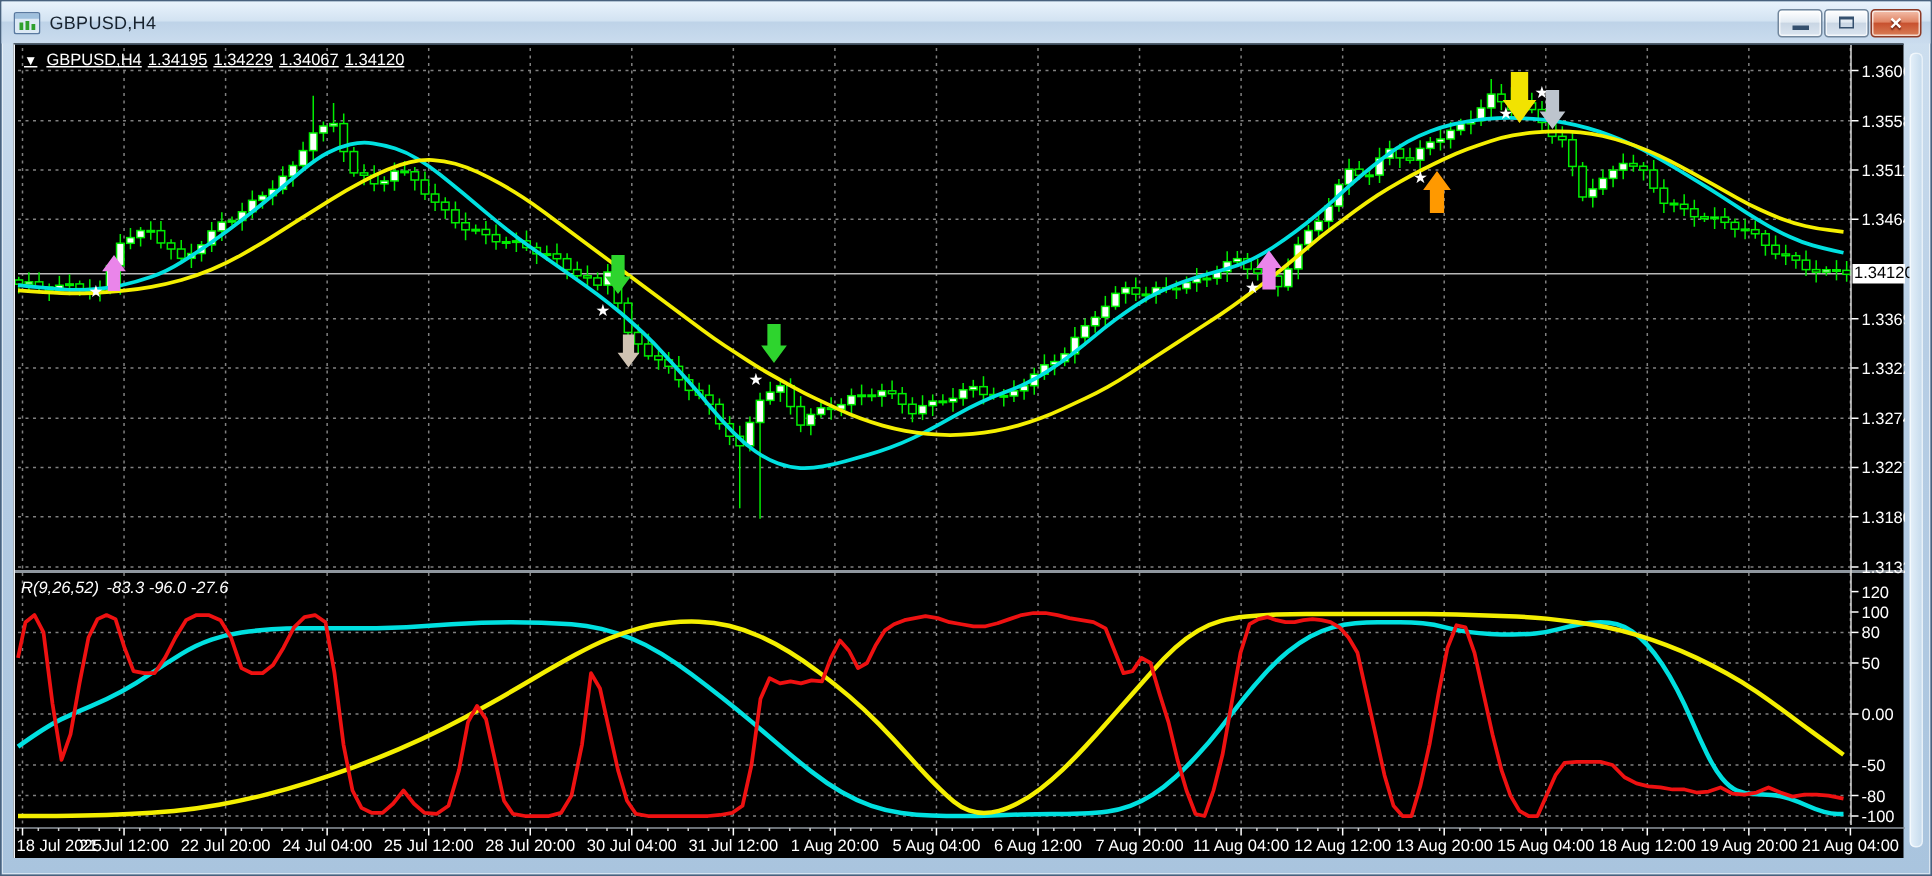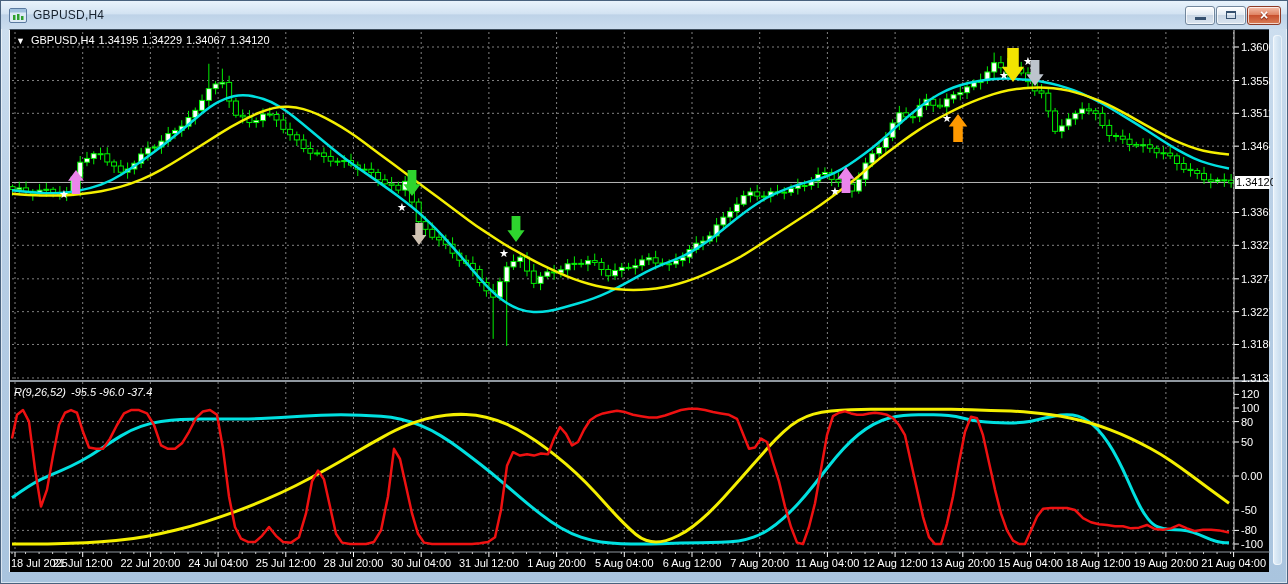--- a/index.html
+++ b/index.html
@@ -19,21 +19,21 @@
     box-shadow:inset 0 0 0 1px rgba(255,255,255,.7); padding:0; }
   .winbtn.close { width:34px; border-color:#8d3a26;
     background:linear-gradient(180deg,#f4c0ac 0%,#e08565 45%,#c8512f 50%,#d97e57 100%); }
   .glyph-min { display:block; width:11px; height:3px; background:#35506e; margin-top:7px; }
   .glyph-restore { display:block; width:10px; height:8px; border:1px solid #35506e; border-top-width:2px; background:transparent; }
   .glyph-close { color:#fff; font-size:14px; font-weight:bold; line-height:1; text-shadow:0 1px 1px #6d1e0e; }
   .client { position:absolute; left:8px; top:28px; width:1260px; height:543px;
     background:#000; border-top:1px solid #3c4c5c; border-left:1px solid #f2f6fa; }
   .client svg { position:absolute; left:0; top:0; }
   .overlay { position:absolute; color:#fff; font-size:11px; white-space:nowrap; }
-  .legend { left:6px; top:4px; }
+  .legend { left:6px; top:4px;text-decoration:underline; }
   .legend span { margin-right:4px; }
   .legend .tri { font-size:9px; margin-right:6px; }
   .ind-label { left:4px; top:356px; }
   .ind-label span { margin-right:5px;font-style:italic; }
   .price-tag { left:1225px; top:146px; width:35px; height:13px; background:#ffffff;
     color:#000; font-size:11px; line-height:13px; text-align:left; padding-left:1px; }
   .right-glow { position:absolute; right:5px; top:34px; width:9px; height:530px; border-radius:4px;
     background:linear-gradient(90deg,#e6f1fa,#c3d9ec); box-shadow:inset 0 0 0 1px rgba(255,255,255,.6); }
   svg text { font-family:"Liberation Sans", sans-serif; font-size:11px; fill:#ffffff; }
 </style>
@@ -663,20 +663,20 @@
           <line x1="1223.6000000000001" y1="522" x2="1223.6000000000001" y2="527" stroke="#fff"></line>
           <text x="1223.6000000000001" y="537" text-anchor="middle">21 Aug 04:00</text>
         </g>
       </svg>
 
     <div class="overlay legend">
       <span class="tri">▼</span><span>GBPUSD,H4</span><span>1.34195</span><span>1.34229</span><span>1.34067</span><span>1.34120</span>
     </div>
 
     <div class="overlay ind-label">
-      <span>R(9,26,52)</span><span>-95.5 -96.0 -37.4</span>
+      <span>R(9,26,52)</span><span>-83.3 -96.0 -27.6</span>
     </div>
 
     <div class="overlay price-tag">1.34120</div>
   </div>
 
   <div class="right-glow"></div>
 </div>
 
 </body></html>

